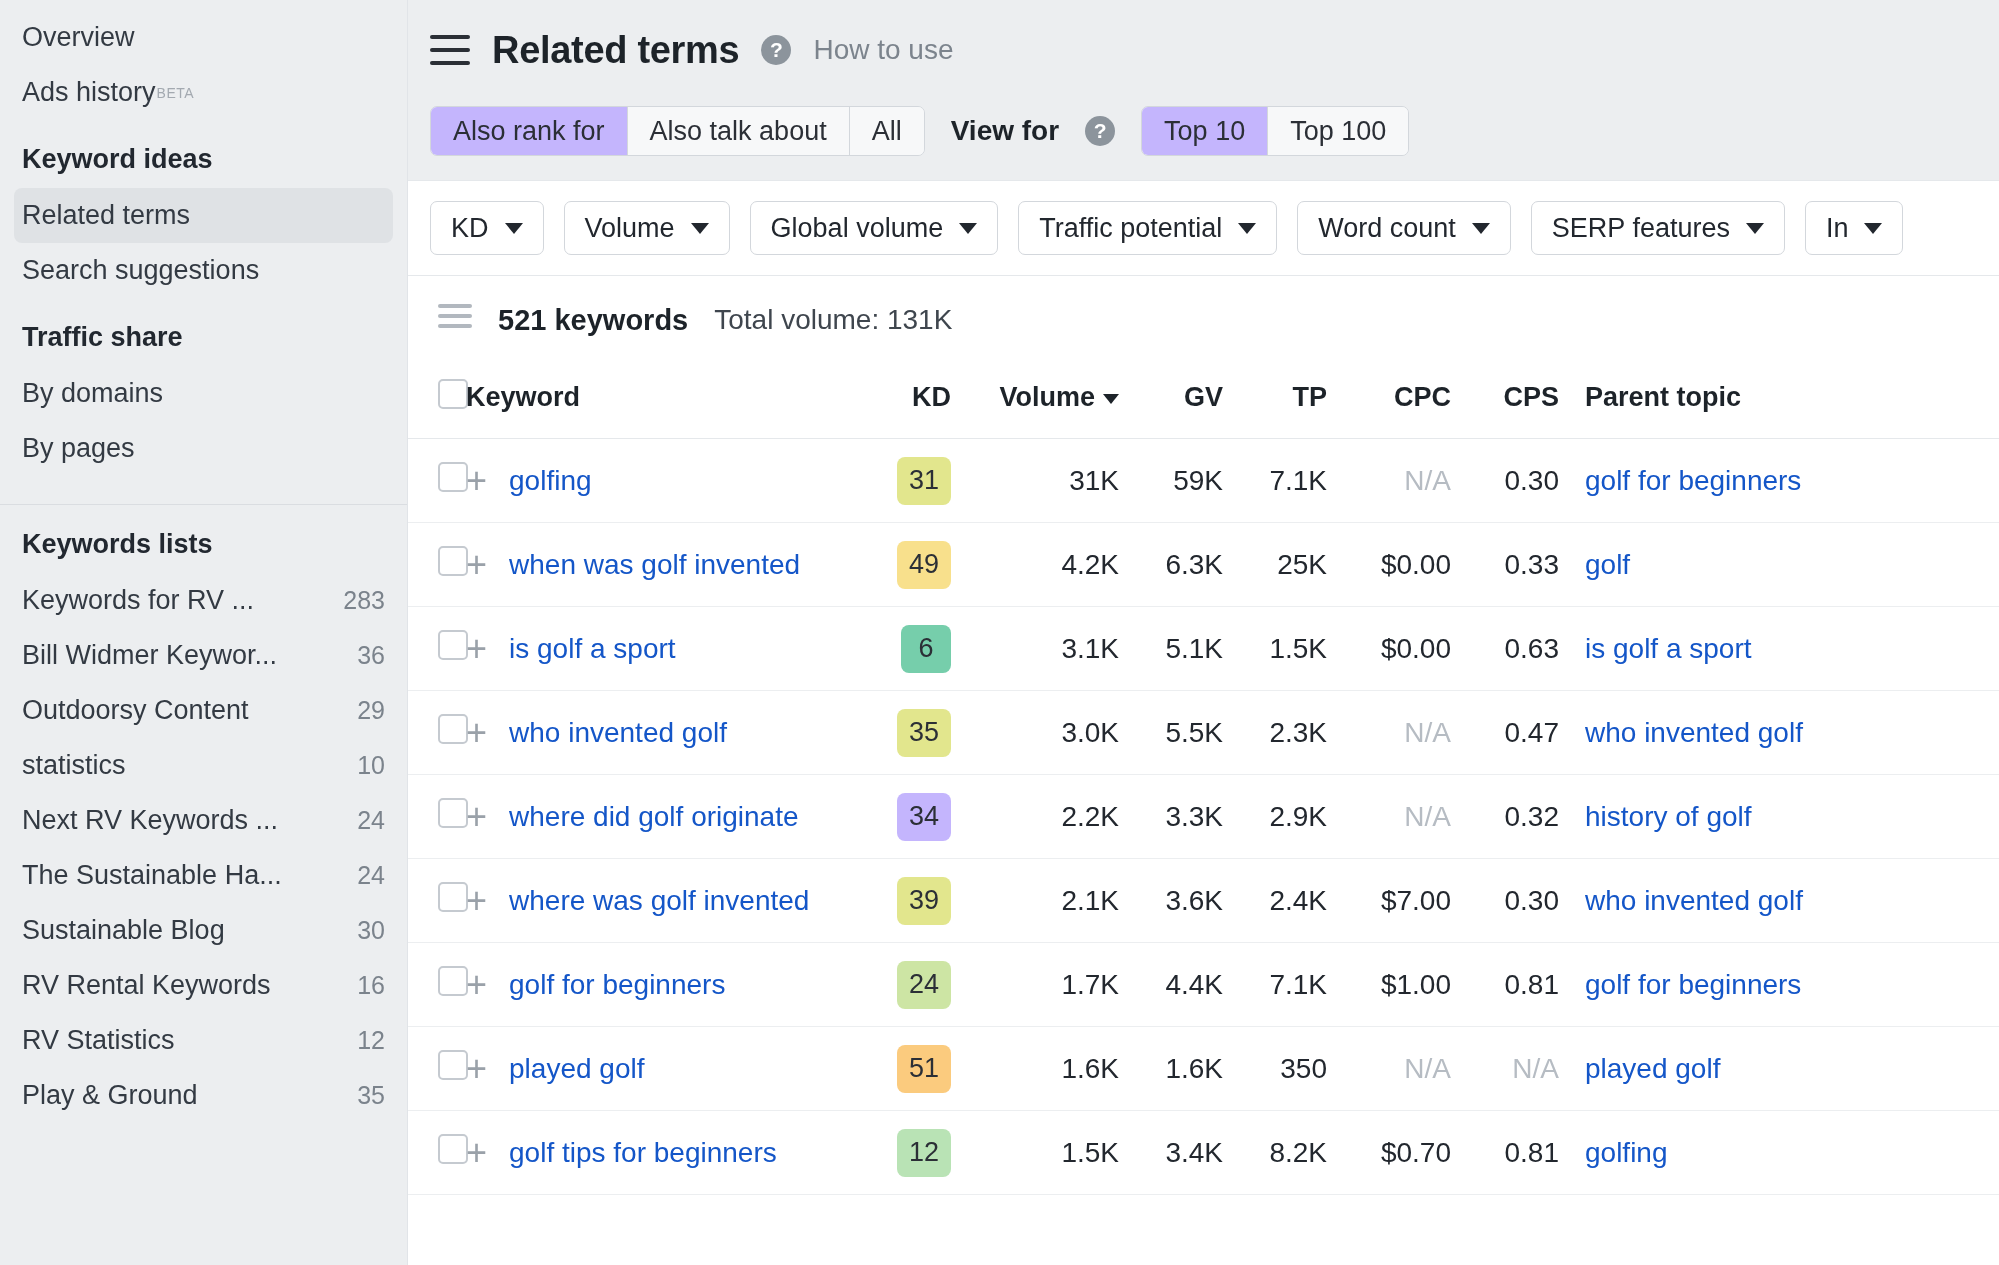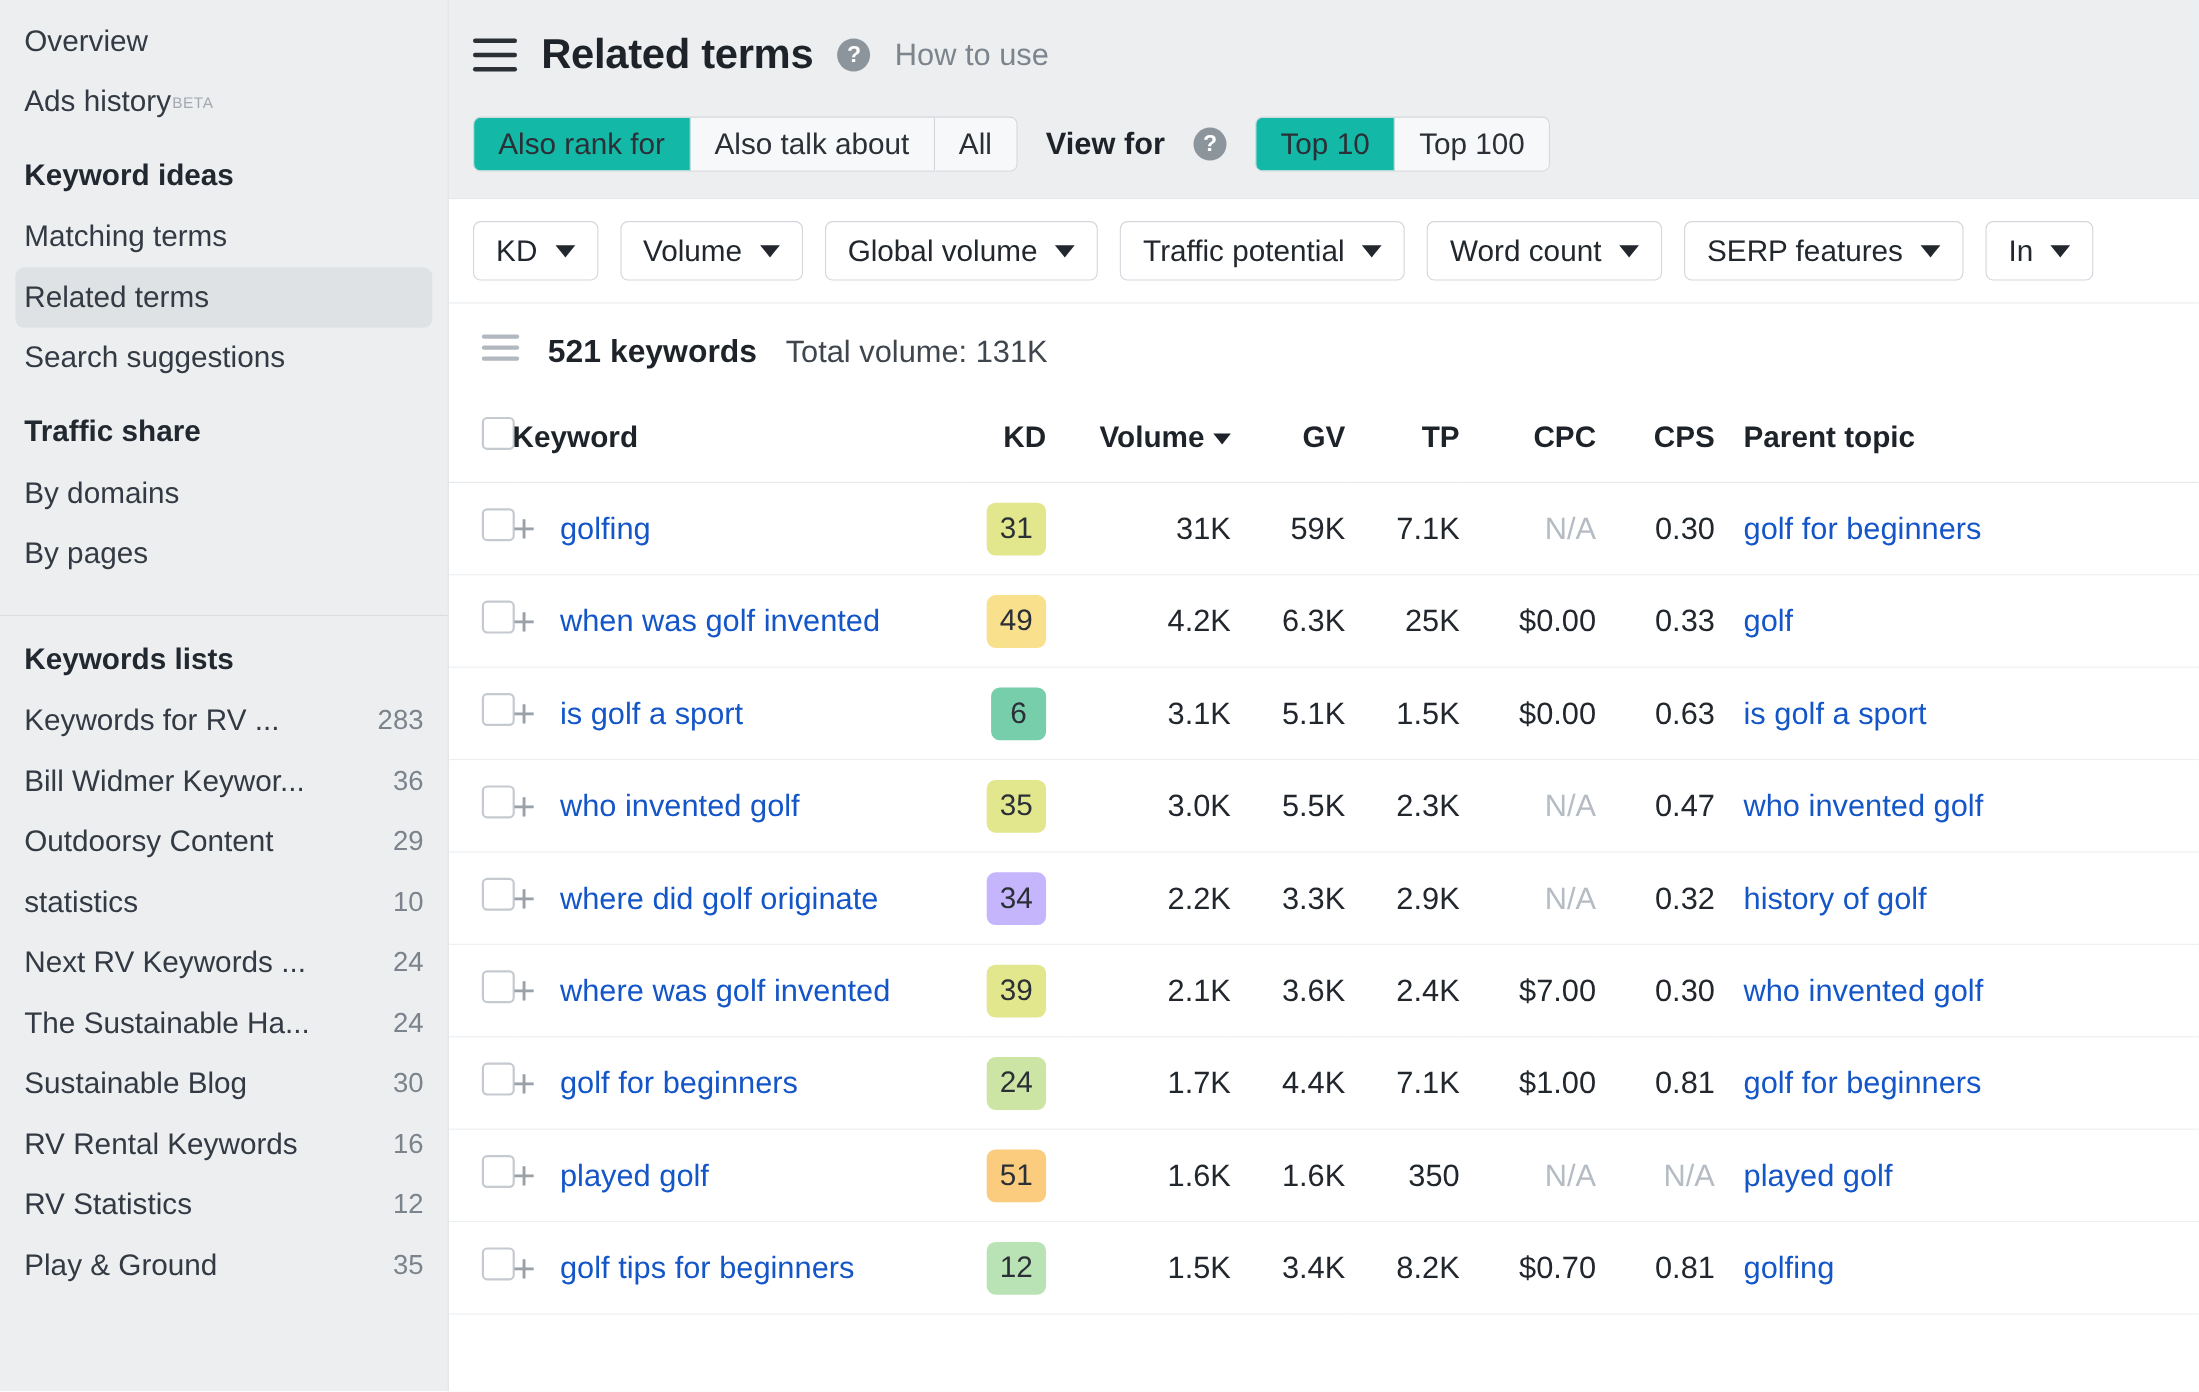--- a/index.html
+++ b/index.html
@@ -127,21 +127,21 @@
     display: flex; align-items: center;
     padding: 0 22px;
     font-size: 27px;
     color: #2b2f36;
     background: #f7f8f9;
     border-right: 1px solid #d3d7dc;
     cursor: pointer;
     white-space: nowrap;
   }
   .seg .opt:last-child { border-right: none; }
-  .seg .opt.sel { background: #14b8a6; }
+  .seg .opt.sel { background: #c4b5fd; }
   .viewfor { font-size: 28px; font-weight: bold; color: #1d2329; }
 
   .filterbar {
     background: #ffffff;
     border-top: 1px solid #e5e8eb;
     border-bottom: 1px solid #e5e8eb;
     padding: 20px 0 20px 22px;
     display: flex;
     align-items: center;
     gap: 20px;
@@ -229,23 +229,20 @@
         <div class="nav-item">
           <span>Overview</span>
         </div>
         <div class="nav-item">
           <span>Ads history</span>
           <span class="sup">BETA</span>
         </div>
       </div>
     <div class="nav-head">Keyword ideas</div>
     <div id="sb-ideas">
-        <div class="nav-item">
-          <span>Matching terms</span>
-        </div>
         <div class="nav-item active">
           <span>Related terms</span>
         </div>
         <div class="nav-item">
           <span>Search suggestions</span>
         </div>
       </div>
     <div class="nav-head">Traffic share</div>
     <div id="sb-traffic">
         <div class="nav-item">

